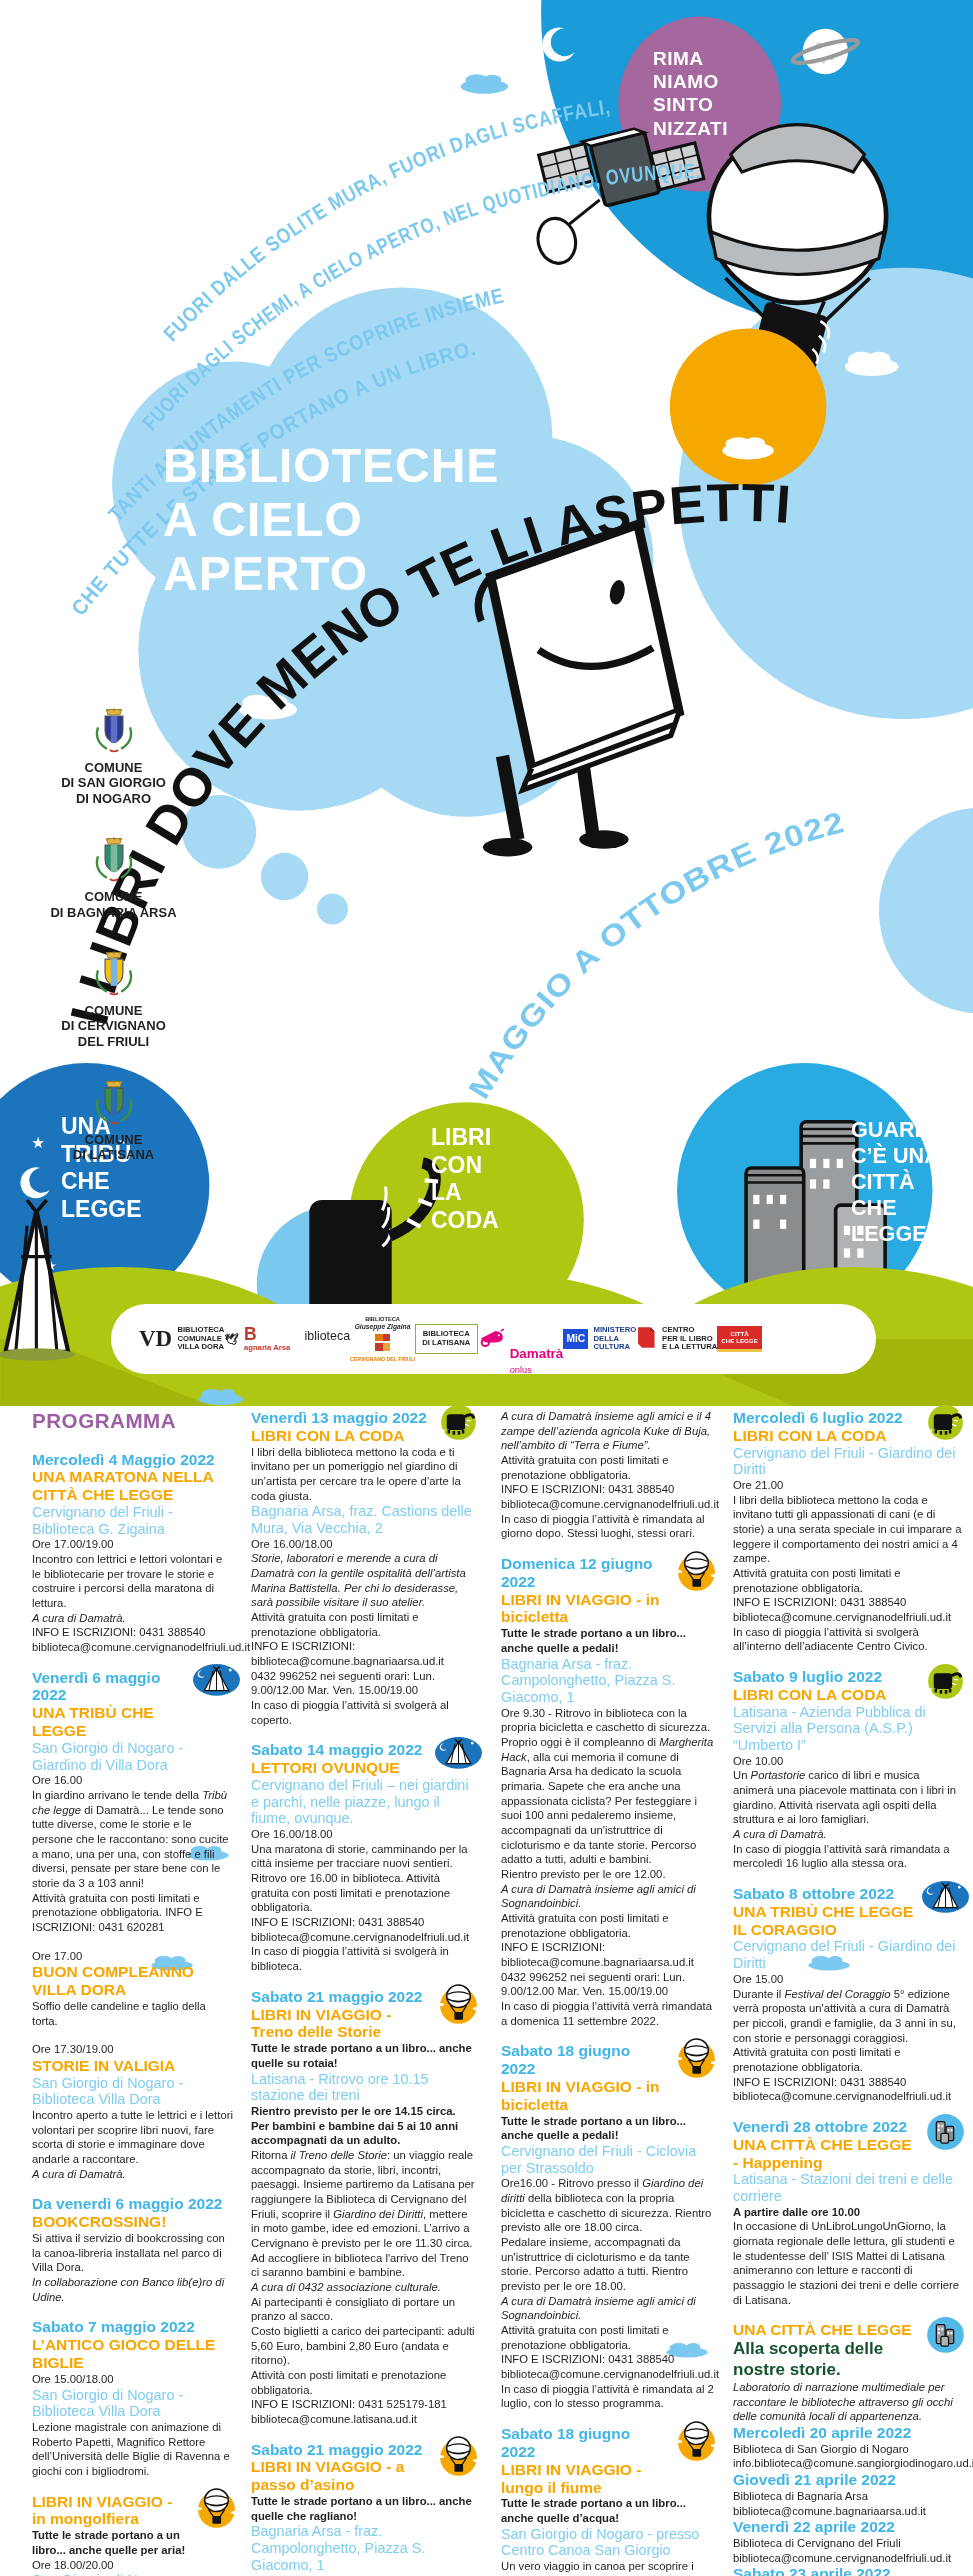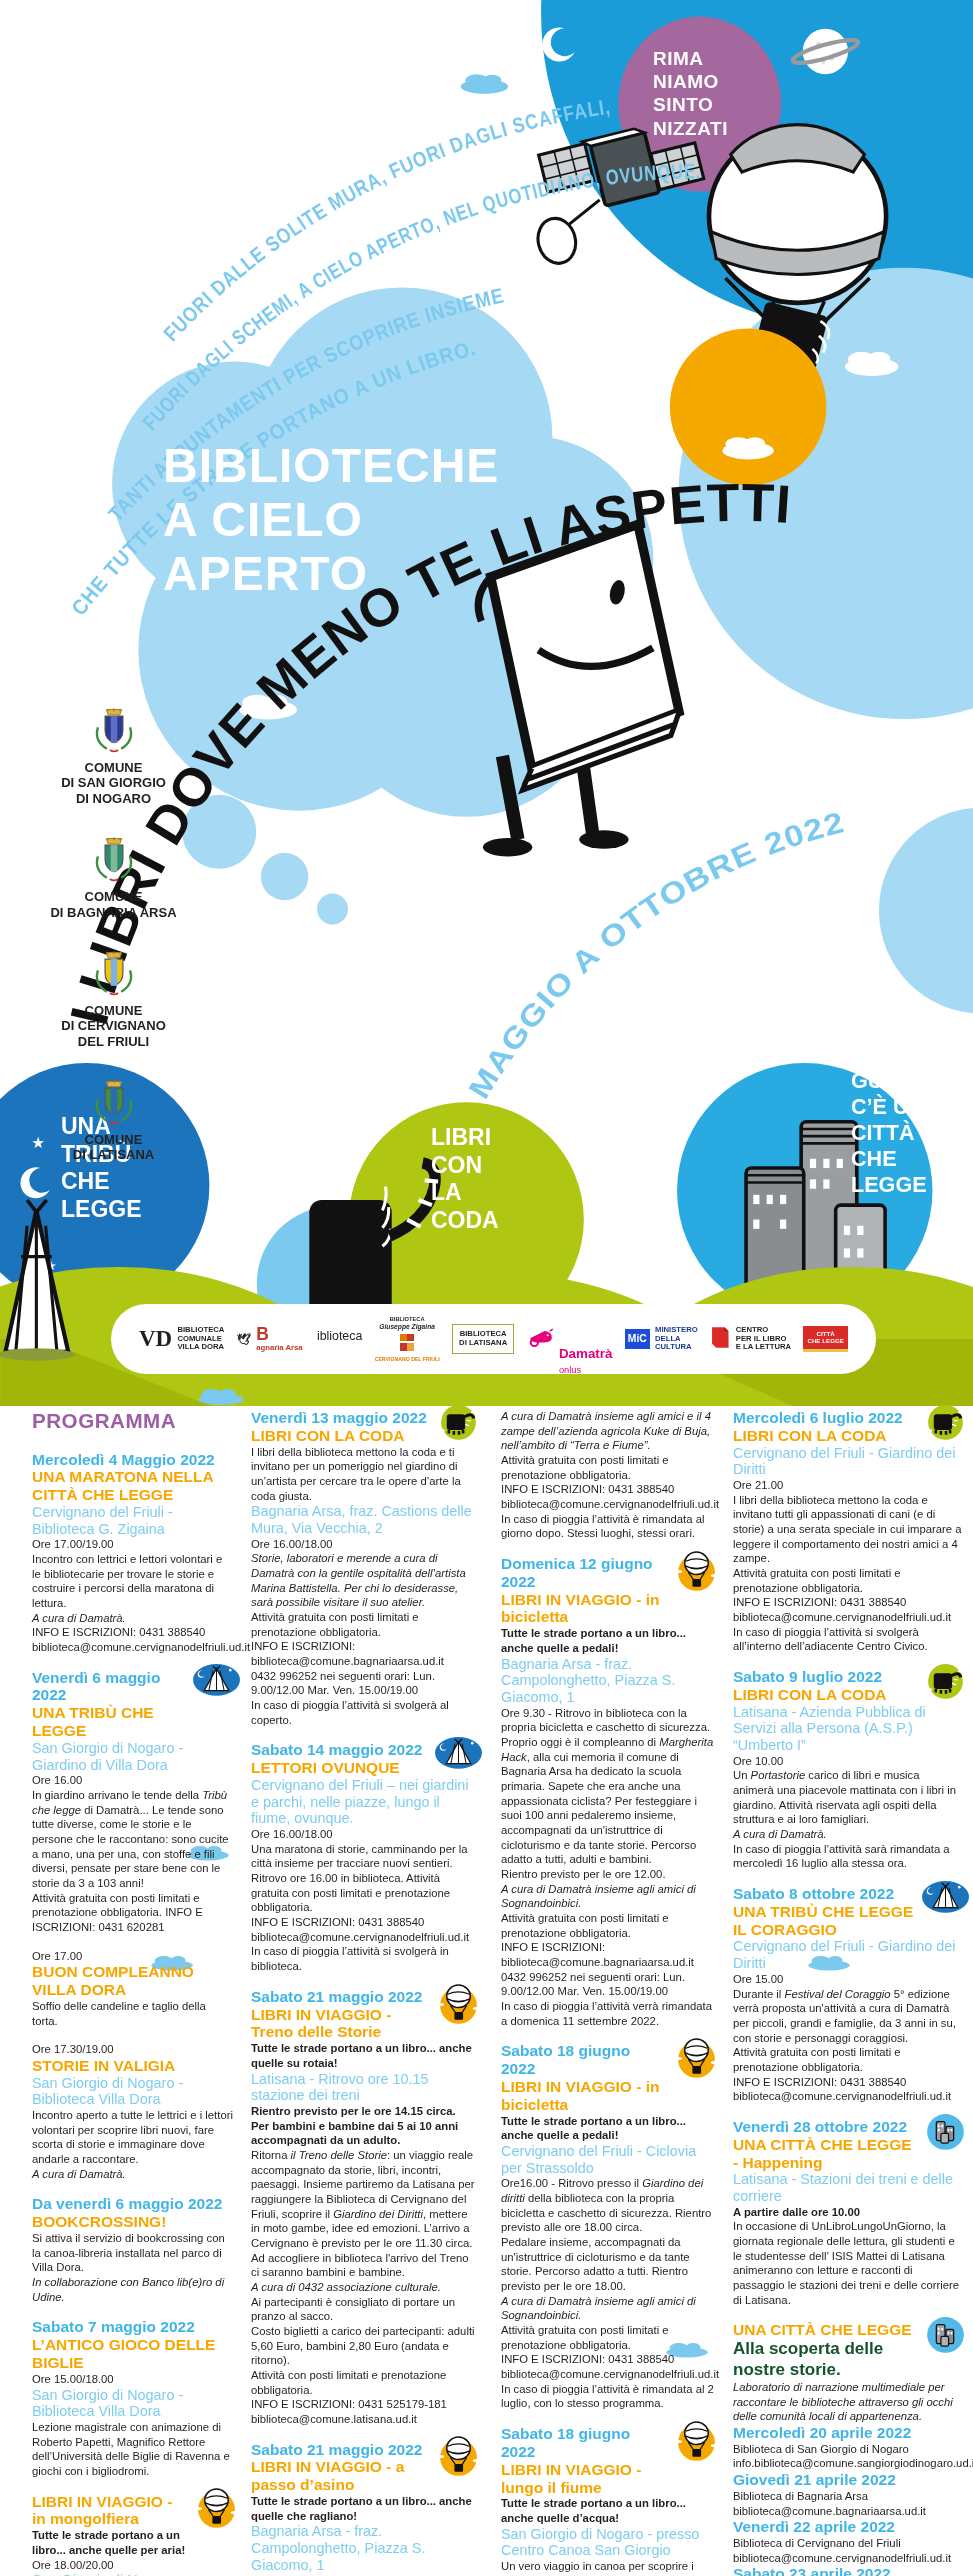--- a/index.html
+++ b/index.html
@@ -5,29 +5,29 @@
   html,body{margin:0;padding:0;background:#e8e8e8;}
   #page{position:relative;width:974px;height:2754px;background:#ffffff;overflow:hidden;
         font-family:"Liberation Sans",sans-serif;color:#231f20;}
   #hero-svg{position:absolute;left:0;top:0;z-index:1;}
   .ovl{position:absolute;z-index:3;color:#fff;font-weight:bold;white-space:pre-line;}
   #rimaniamo{left:653px;top:47px;font-size:19px;line-height:1.22;letter-spacing:0.5px;}
   #tutte{left:689px;top:344px;font-size:23px;line-height:1.2;}
   #main-title{left:163px;top:439px;font-size:48px;line-height:1.13;letter-spacing:1px;}
   #tribu{left:61px;top:1113px;font-size:23px;line-height:1.2;}
   #coda-label{left:431px;top:1124px;font-size:23px;line-height:1.2;}
-  #guarda{left:851px;top:1068px;font-size:21.6px;line-height:1.2;}
+  #guarda{left:851px;top:1117px;font-size:21.6px;line-height:1.2;}
   
   #communes{position:absolute;left:36px;top:707px;width:155px;z-index:3;display:flex;flex-direction:column;gap:30px;}
   .commune{display:flex;flex-direction:column;align-items:center;text-align:center;}
   .commune svg{width:44px;height:49px;}
   .commune .cname{font-weight:bold;font-size:13px;line-height:1.18;margin-top:4.1px;color:#231f20;}
   
   #logo-strip{position:absolute;left:111px;top:1304px;width:765px;height:70px;background:#fff;border-radius:36px;
-      z-index:4;display:flex;align-items:center;justify-content:space-between;padding:0 28px;box-sizing:border-box;}
+      z-index:4;display:flex;align-items:center;justify-content:flex-start;padding:0 28px;box-sizing:border-box;}
   .lg{display:flex;align-items:center;gap:5.2px;font-size:7.7px;font-weight:bold;line-height:1.12;color:#231f20;}
   .lg .big{font-size:15.5px;}
   
   .pcol{position:absolute;top:1409px;z-index:3;}
   #col-0{left:32px;width:202px;}
   #col-1{left:251px;width:225px;}
   #col-2{left:501px;width:213px;}
   #col-3{left:733px;width:230px;}
   #prog-title{color:#9C5FA3;font-weight:bold;font-size:20.6px;margin:0 0 17.5px 0;letter-spacing:0.5px;}
   .block{position:relative;margin-bottom:14px;}

